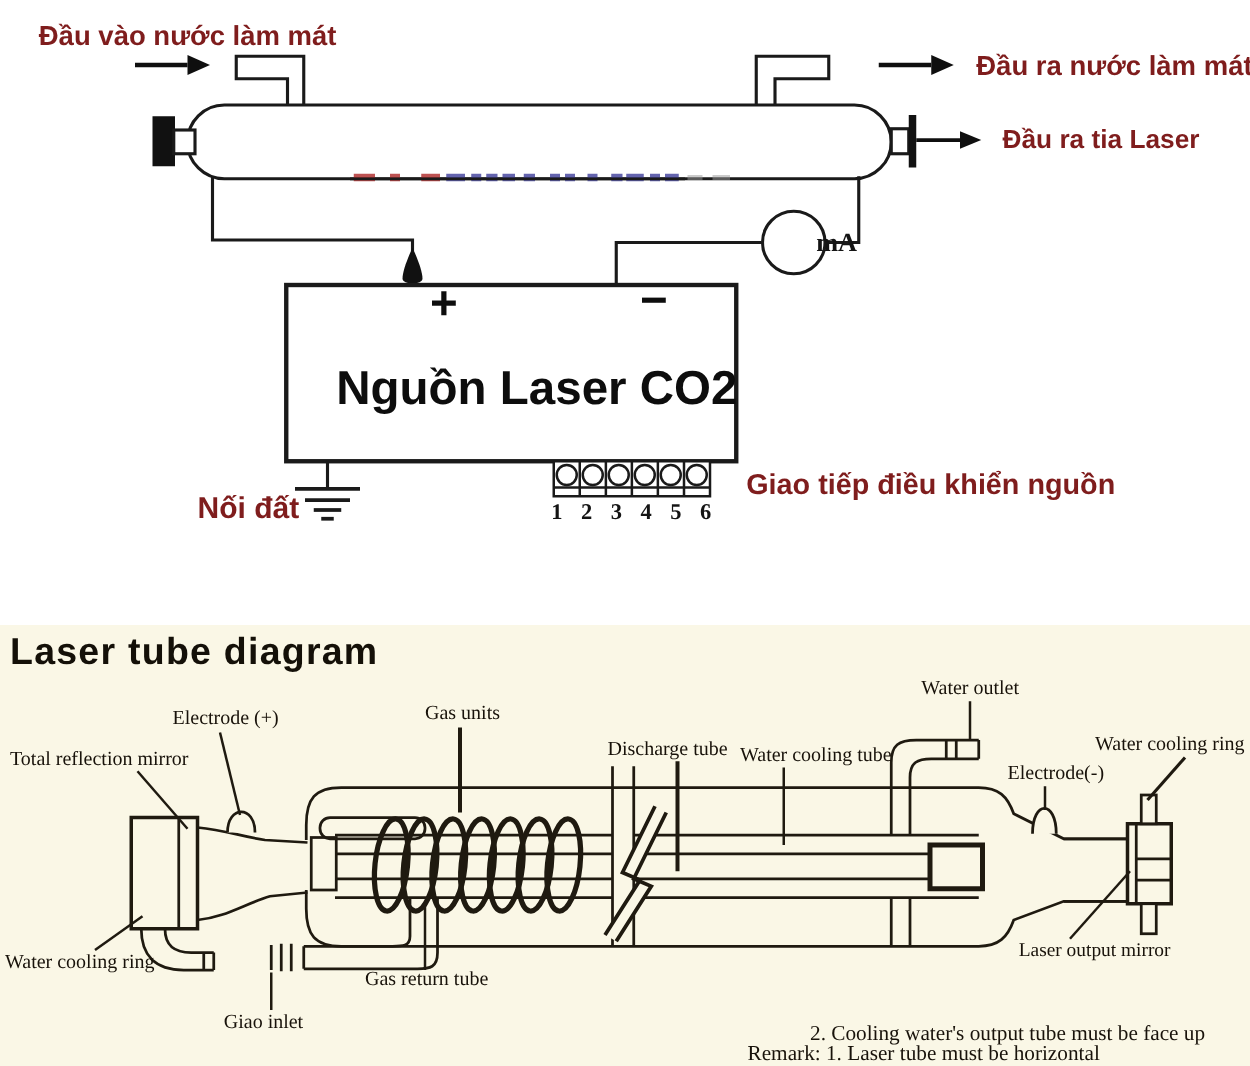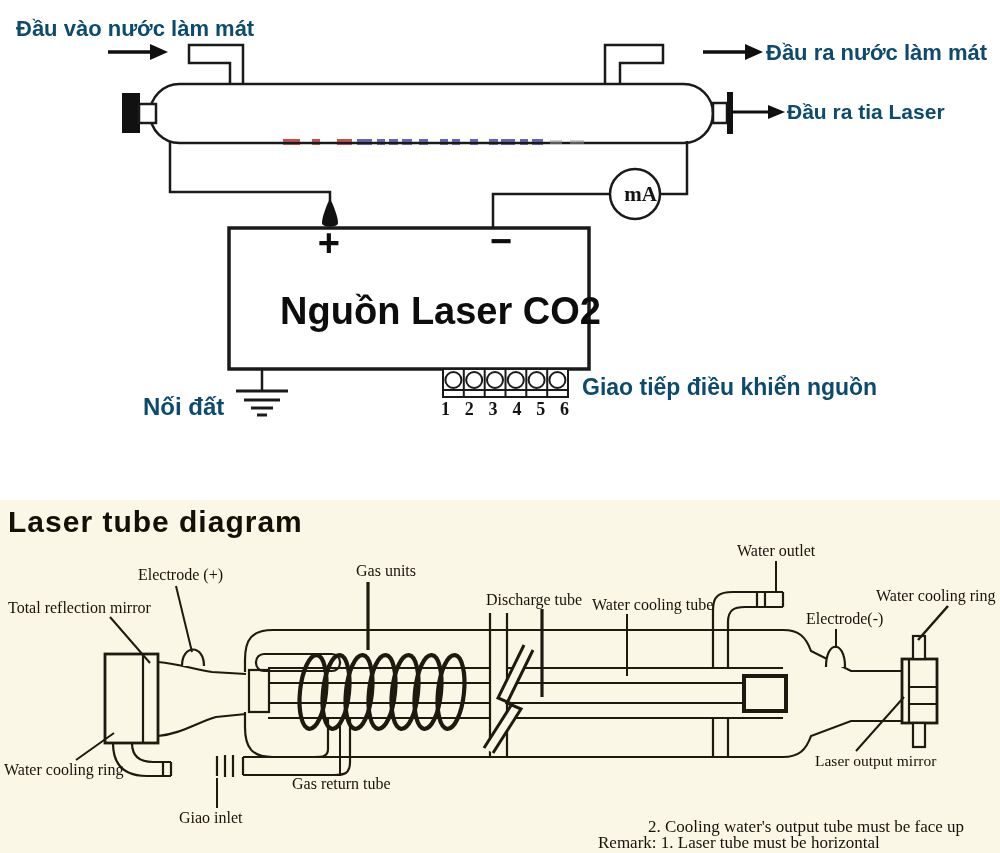--- a/index.html
+++ b/index.html
@@ -1,25 +1,25 @@
 <!DOCTYPE html>
 <html><head>
 <meta charset="utf-8">
 <style>
   html,body{margin:0;padding:0;}
   body{width:1000px;height:853px;position:relative;background:#ffffff;overflow:hidden;
        font-family:"Liberation Sans",sans-serif;}
   #art{position:absolute;left:0;top:0;z-index:1;}
   .txt{position:absolute;z-index:2;white-space:nowrap;color:#141414;}
-  .vi{font-weight:bold;font-size:22px;color:#0c4a6e;}
+  .vi{font-weight:bold;font-size:22px;color:#7f1d1d;margin-left:15px;}
   .serif{font-family:"Liberation Serif",serif;font-size:16px;color:#18120a;font-weight:normal;}
   .big-title{font-weight:bold;font-size:38px;letter-spacing:0px;color:#0d0d0d;}
   .sec-title{font-weight:bold;font-size:30px;letter-spacing:1px;color:#141008;}
   .sign{font-weight:bold;font-size:38px;color:#0d0d0d;}
-  .center{text-align:right;}
+  .center{text-align:left;padding-left:40px;}
   .meter{font-family:"Liberation Serif",serif;font-weight:bold;font-size:21px;}
   .terms{display:flex;justify-content:space-between;font-family:"Liberation Serif",serif;
          font-size:18px;font-weight:600;color:#141414;}
   .remark{font-family:"Liberation Serif",serif;font-size:17px;color:#18120a;}
 </style>
 </head>
 <body>
 
 <svg id="art" width="1000" height="853" viewBox="0 0 1000 853">
 
@@ -186,21 +186,21 @@
   <span>4</span>
   <span>5</span>
   <span>6</span>
 </div>
 <div class="txt vi" style="left:582px;top:374px;font-size:23px;">Giao tiếp điều khiển nguồn</div>
 
 <div class="txt sec-title" style="left:8px;top:505px;">Laser tube diagram</div>
 
 <div class="txt serif" style="left:8px;top:599px;">Total reflection mirror</div>
 <div class="txt serif" style="left:138px;top:566px;">Electrode (+)</div>
-<div class="txt serif" style="left:356px;top:562px;text-align:right;">Gas units</div>
+<div class="txt serif" style="left:340px;top:562px;text-align:right;">Gas units</div>
 <div class="txt serif" style="left:486px;top:591px;">Discharge tube</div>
 <div class="txt serif" style="left:592px;top:596px;">Water cooling tube</div>
 <div class="txt serif" style="left:737px;top:542px;">Water outlet</div>
 <div class="txt serif" style="left:876px;top:587px;">Water cooling ring</div>
 <div class="txt serif" style="left:806px;top:610px;">Electrode(-)</div>
 <div class="txt serif" style="left:4px;top:761px;">Water cooling ring</div>
 <div class="txt serif" style="left:179px;top:809px;">Giao inlet</div>
 <div class="txt serif" style="left:292px;top:775px;">Gas return tube</div>
 <div class="txt serif" style="left:815px;top:752px;font-size:15.5px;">Laser output mirror</div>
 

